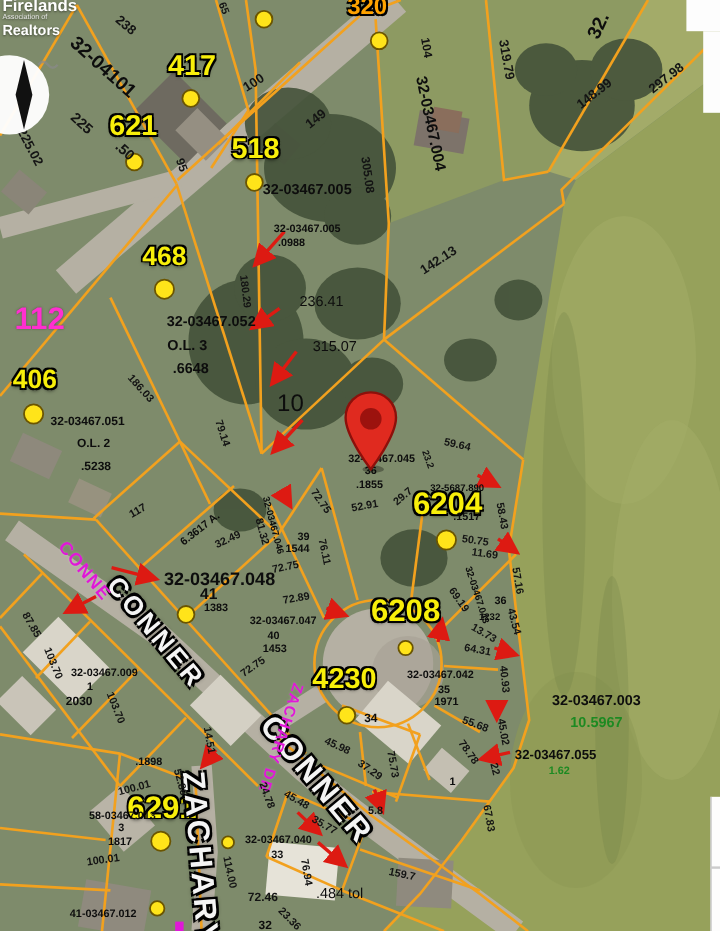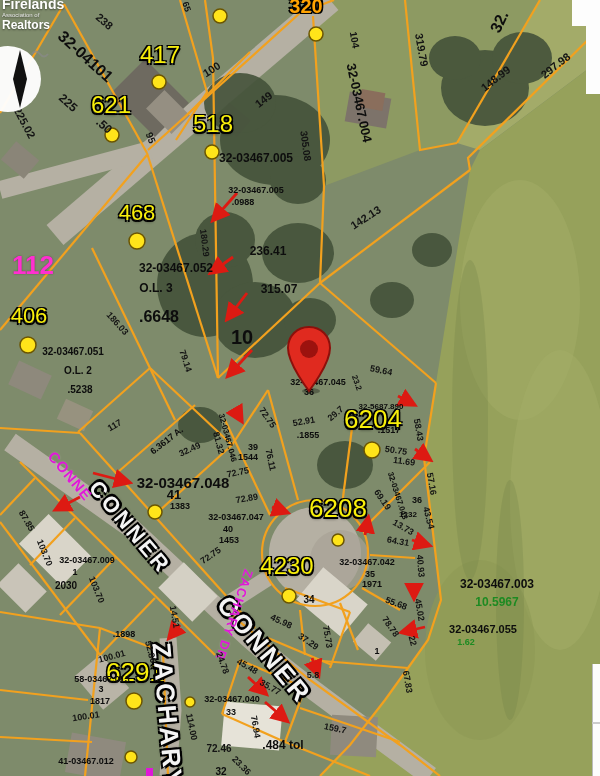--- a/index.html
+++ b/index.html
@@ -1,25 +1,25 @@
 <!DOCTYPE html>
 <html><head>
 <meta charset="utf-8">
 <style>
   html,body{margin:0;padding:0;background:#222;}
   #map{position:relative;width:600px;height:776px;overflow:hidden;background:#7e8b6b;font-family:"Liberation Sans",sans-serif;}
   #scenery,#overlay{position:absolute;left:0;top:0;}
   #label-layer{position:absolute;left:0;top:0;width:600px;height:776px;}
   .lbl{position:absolute;white-space:nowrap;line-height:1.05;transform-origin:center;}
-  .k-lot{color:#f8ef0a;font-weight:normal;text-shadow:-1.5px -1.5px 0 #000,1.5px -1.5px 0 #000,-1.5px 1.5px 0 #000,1.5px 1.5px 0 #000,0 2px 3px rgba(0,0,0,.55);}
+  .k-lot{color:#f8ef0a;font-weight:bold;text-shadow:-1.5px -1.5px 0 #000,1.5px -1.5px 0 #000,-1.5px 1.5px 0 #000,1.5px 1.5px 0 #000,0 2px 3px rgba(0,0,0,.55);}
   .k-loto{color:#ffa200;font-weight:bold;text-shadow:-1.5px -1.5px 0 #000,1.5px -1.5px 0 #000,-1.5px 1.5px 0 #000,1.5px 1.5px 0 #000;}
   .k-mag{color:#ff2fd0;font-weight:bold;text-shadow:0 0 2px rgba(0,0,0,.35);}
   .k-pid{color:#0d0d0d;font-weight:700;}
   .k-dim{color:#141414;font-weight:700;}
-  .k-big{color:#0d0d0d;font-weight:700;text-align:center;}
+  .k-big{color:#0d0d0d;font-weight:400;text-align:center;}
   .k-grn{color:#1d8a22;font-weight:700;}
   .k-stw{color:#f4f4f4;font-weight:bold;letter-spacing:3px;text-shadow:-2px -2px 0 #000,2px -2px 0 #000,-2px 2px 0 #000,2px 2px 0 #000,0 0 4px #000;}
   .k-stm{color:#e018d8;font-weight:bold;letter-spacing:1px;text-shadow:0 0 2px rgba(255,255,255,.25);}
   .cutout{position:absolute;background:#fdfdfd;}
   #wm{position:absolute;left:2px;top:-4px;color:#fff;text-shadow:0 1px 2px rgba(0,0,0,.5);z-index:9;}
   #wm .l1{font-size:14px;font-weight:bold;}
   #wm .l2{font-size:6px;color:#e8e8e8;}
   #wm .l3{font-size:12px;font-weight:bold;}
   #pin{position:absolute;left:286px;top:325px;z-index:8;}
   #compass{position:absolute;left:-28px;top:22px;z-index:9;}
@@ -209,27 +209,27 @@
       <div class="lbl k-stw" style="left: 167px; top: 716px; font-size: 26px; transform: translate(-50%, -50%) rotate(85deg);">ZACHARY</div>
       <div class="lbl k-stm" style="left: 70px; top: 476px; font-size: 15px; transform: translate(-50%, -50%) rotate(50deg);">CONNE</div>
       <div class="lbl k-stm" style="left: 234px; top: 615px; font-size: 13px; transform: translate(-50%, -50%) rotate(108deg);">ZACHARY DR</div>
       <div class="lbl k-pid" style="left: 85px; top: 57px; font-size: 16px; transform: translate(-50%, -50%) rotate(42deg);">32-04101</div>
       <div class="lbl k-pid" style="left: 256px; top: 158px; font-size: 12px; transform: translate(-50%, -50%) rotate(0deg);">32-03467.005</div>
       <div class="lbl k-pid" style="left: 256px; top: 191px; font-size: 9px; transform: translate(-50%, -50%) rotate(0deg);">32-03467.005</div>
       <div class="lbl k-pid" style="left: 243px; top: 203px; font-size: 9px; transform: translate(-50%, -50%) rotate(0deg);">.0988</div>
       <div class="lbl k-pid" style="left: 359px; top: 103px; font-size: 13px; transform: translate(-50%, -50%) rotate(78deg);">32-03467.004</div>
       <div class="lbl k-pid" style="left: 152px; top: 268px; font-size: 12px; transform: translate(-50%, -50%) rotate(0deg); margin-left: 24px;">32-03467.052</div>
       <div class="lbl k-pid" style="left: 156px; top: 288px; font-size: 12px; transform: translate(-50%, -50%) rotate(0deg);">O.L. 3</div>
-      <div class="lbl k-pid" style="left: 159px; top: 317px; font-size: 16px; transform: translate(-50%, -50%) rotate(0deg);">.6648</div>
+      <div class="lbl k-pid" style="left: 159px; top: 307px; font-size: 12px; transform: translate(-50%, -50%) rotate(0deg);">.6648</div>
       <div class="lbl k-pid" style="left: 73px; top: 352px; font-size: 10px; transform: translate(-50%, -50%) rotate(0deg);">32-03467.051</div>
       <div class="lbl k-pid" style="left: 78px; top: 371px; font-size: 10px; transform: translate(-50%, -50%) rotate(0deg);">O.L. 2</div>
       <div class="lbl k-pid" style="left: 80px; top: 390px; font-size: 10px; transform: translate(-50%, -50%) rotate(0deg);">.5238</div>
       <div class="lbl k-pid" style="left: 318px; top: 383px; font-size: 9px; transform: translate(-50%, -50%) rotate(0deg);">32-03467.045</div>
       <div class="lbl k-pid" style="left: 309px; top: 393px; font-size: 9px; transform: translate(-50%, -50%) rotate(0deg);">36</div>
-      <div class="lbl k-pid" style="left: 308px; top: 404px; font-size: 9px; transform: translate(-50%, -50%) rotate(0deg); margin-top: 32px;">.1855</div>
+      <div class="lbl k-pid" style="left: 308px; top: 404px; font-size: 9px; transform: translate(-50%, -50%) rotate(0deg);">.1855</div>
       <div class="lbl k-pid" style="left: 381px; top: 407px; font-size: 8px; transform: translate(-50%, -50%) rotate(0deg);">32-5687.890</div>
       <div class="lbl k-pid" style="left: 389px; top: 431px; font-size: 9px; transform: translate(-50%, -50%) rotate(0deg);">.1517</div>
       <div class="lbl k-pid" style="left: 397px; top: 496px; font-size: 8px; transform: translate(-50%, -50%) rotate(72deg);">32-03467.043</div>
       <div class="lbl k-pid" style="left: 417px; top: 501px; font-size: 9px; transform: translate(-50%, -50%) rotate(0deg);">36</div>
       <div class="lbl k-pid" style="left: 408px; top: 515px; font-size: 8px; transform: translate(-50%, -50%) rotate(0deg);">1232</div>
       <div class="lbl k-pid" style="left: 367px; top: 563px; font-size: 9px; transform: translate(-50%, -50%) rotate(0deg);">32-03467.042</div>
       <div class="lbl k-pid" style="left: 370px; top: 575px; font-size: 9px; transform: translate(-50%, -50%) rotate(0deg);">35</div>
       <div class="lbl k-pid" style="left: 372px; top: 585px; font-size: 9px; transform: translate(-50%, -50%) rotate(0deg);">1971</div>
       <div class="lbl k-pid" style="left: 183px; top: 483px; font-size: 15px; transform: translate(-50%, -50%) rotate(0deg);">32-03467.048</div>
       <div class="lbl k-pid" style="left: 174px; top: 495px; font-size: 13px; transform: translate(-50%, -50%) rotate(0deg);">41</div>
@@ -244,21 +244,21 @@
       <div class="lbl k-pid" style="left: 75px; top: 573px; font-size: 9px; transform: translate(-50%, -50%) rotate(0deg);">1</div>
       <div class="lbl k-pid" style="left: 66px; top: 586px; font-size: 10px; transform: translate(-50%, -50%) rotate(0deg);">2030</div>
       <div class="lbl k-pid" style="left: 232px; top: 700px; font-size: 9px; transform: translate(-50%, -50%) rotate(0deg);">32-03467.040</div>
       <div class="lbl k-pid" style="left: 231px; top: 713px; font-size: 9px; transform: translate(-50%, -50%) rotate(0deg);">33</div>
       <div class="lbl k-pid" style="left: 102px; top: 680px; font-size: 9px; transform: translate(-50%, -50%) rotate(0deg);">58-03467.013</div>
       <div class="lbl k-pid" style="left: 101px; top: 690px; font-size: 9px; transform: translate(-50%, -50%) rotate(0deg);">3</div>
       <div class="lbl k-pid" style="left: 100px; top: 702px; font-size: 9px; transform: translate(-50%, -50%) rotate(0deg);">1817</div>
       <div class="lbl k-pid" style="left: 124px; top: 635px; font-size: 9px; transform: translate(-50%, -50%) rotate(0deg);">.1898</div>
       <div class="lbl k-pid" style="left: 86px; top: 762px; font-size: 9px; transform: translate(-50%, -50%) rotate(0deg);">41-03467.012</div>
       <div class="lbl k-pid" style="left: 497px; top: 584px; font-size: 12px; transform: translate(-50%, -50%) rotate(0deg);">32-03467.003</div>
-      <div class="lbl k-pid" style="left: 463px; top: 630px; font-size: 11px; transform: translate(-50%, -50%) rotate(0deg); margin-left: 20px;">32-03467.055</div>
+      <div class="lbl k-pid" style="left: 463px; top: 630px; font-size: 11px; transform: translate(-50%, -50%) rotate(0deg);">32-03467.055</div>
       <div class="lbl k-pid" style="left: 309px; top: 600px; font-size: 10px; transform: translate(-50%, -50%) rotate(0deg);">34</div>
       <div class="lbl k-pid" style="left: 377px; top: 652px; font-size: 9px; transform: translate(-50%, -50%) rotate(0deg);">1</div>
       <div class="lbl k-pid" style="left: 221px; top: 772px; font-size: 10px; transform: translate(-50%, -50%) rotate(0deg);">32</div>
       <div class="lbl k-pid" style="left: 500px; top: 22px; font-size: 16px; transform: translate(-50%, -50%) rotate(-65deg);">32.</div>
       <div class="lbl k-pid" style="left: 167px; top: 441px; font-size: 9px; transform: translate(-50%, -50%) rotate(-38deg);">6.3617 A.</div>
       <div class="lbl k-big" style="left: 268px; top: 251px; font-size: 12px; transform: translate(-50%, -50%) rotate(0deg);">236.41</div>
       <div class="lbl k-big" style="left: 279px; top: 289px; font-size: 12px; transform: translate(-50%, -50%) rotate(0deg);">315.07</div>
       <div class="lbl k-big" style="left: 242px; top: 337px; font-size: 20px; transform: translate(-50%, -50%) rotate(0deg);">10</div>
       <div class="lbl k-big" style="left: 283px; top: 745px; font-size: 12px; transform: translate(-50%, -50%) rotate(0deg);">.484 tol</div>
       <div class="lbl k-dim" style="left: 104px; top: 22px; font-size: 11px; transform: translate(-50%, -50%) rotate(40deg);">238</div>

